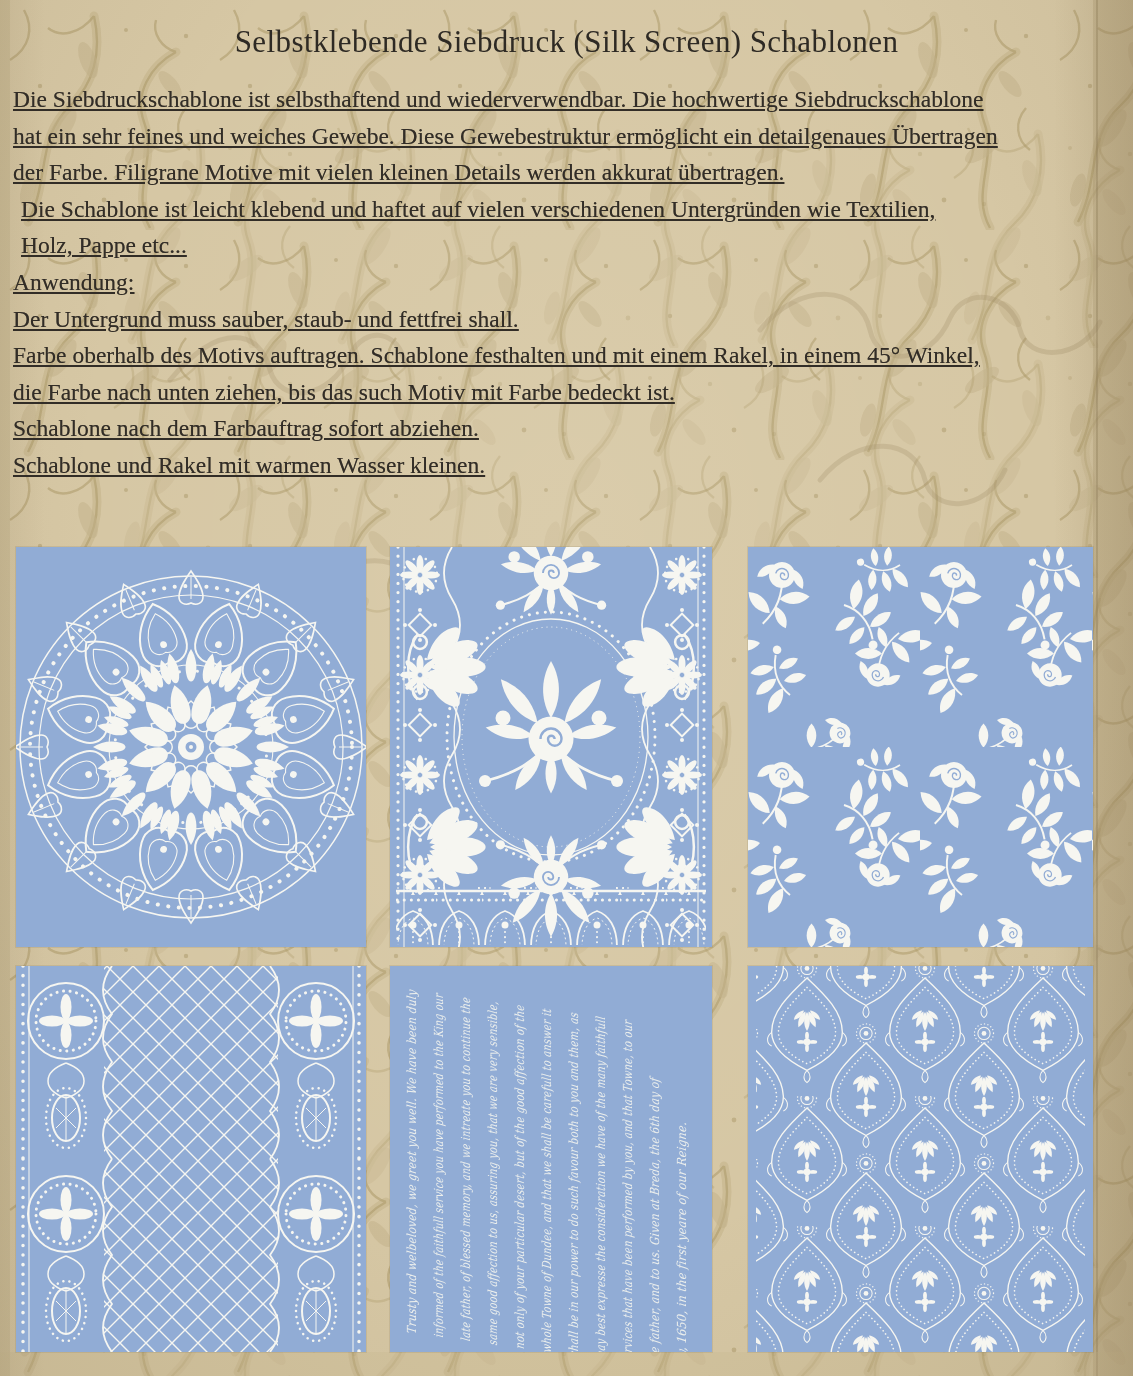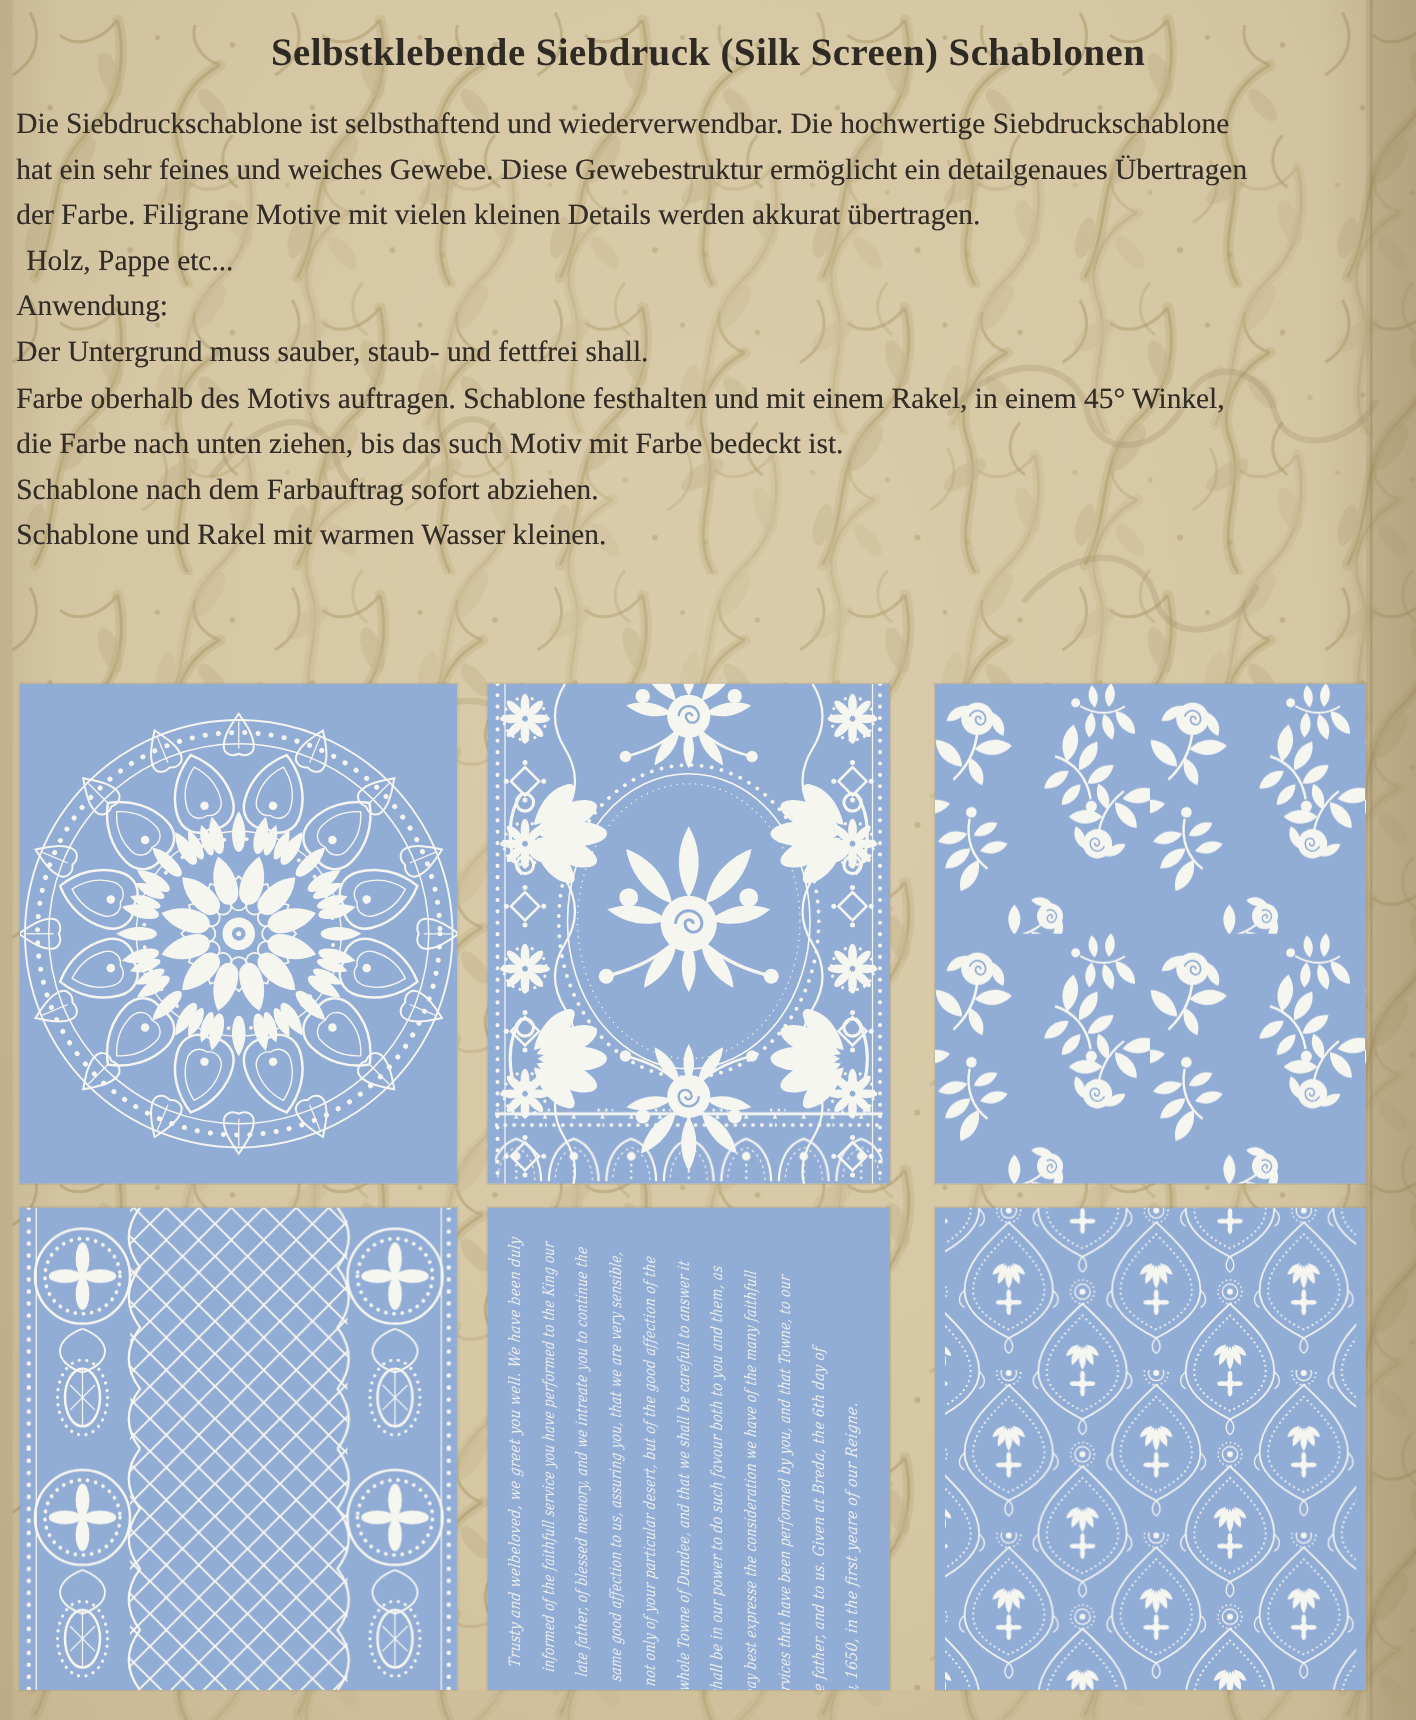--- a/index.html
+++ b/index.html
@@ -11,29 +11,29 @@
   .page{position:absolute;inset:0;overflow:hidden;}
   .wallpaper{position:absolute;top:0;left:0;z-index:0;}
   .vignette{
     position:absolute;inset:0;z-index:1;pointer-events:none;
     background:
       linear-gradient(90deg, rgba(120,100,65,.10) 0%, rgba(0,0,0,0) 4%, rgba(0,0,0,0) 93%, rgba(125,106,70,.22) 100%),
       radial-gradient(ellipse at 50% 40%, rgba(255,250,235,.10) 0%, rgba(0,0,0,0) 60%, rgba(110,92,60,.10) 100%);
   }
   .title{
     position:absolute;top:24px;left:0;width:100%;z-index:2;
-    text-align:center;font-size:31px;font-weight:700;letter-spacing:.4px;
+    text-align:center;font-size:31px;font-weight:400;letter-spacing:.4px;
     color:#2e2a24;margin:0;
   }
   .body-text{
     position:absolute;top:81px;left:13px;width:1108px;z-index:2;
     font-size:23.5px;line-height:36.6px;color:#322d27;
     text-shadow:0 0 .4px rgba(50,45,39,.55);
   }
-  .body-text .line{white-space:nowrap;}
+  .body-text .line{white-space:nowrap;text-decoration:underline;}
   .body-text .ind{padding-left:8px;}
   .panel{position:absolute;z-index:2;box-shadow:0 0 0 1px rgba(120,105,75,.15);}
   .panel svg{display:block;width:100%;height:100%;}
   #p1{left:16px;top:547px;width:350px;height:400px;}
   #p2{left:390px;top:547px;width:322px;height:400px;}
   #p3{left:748px;top:547px;width:345px;height:400px;}
   #p4{left:16px;top:966px;width:350px;height:386px;}
   #p5{left:390px;top:966px;width:322px;height:386px;}
   #p6{left:748px;top:966px;width:345px;height:386px;}
 </style>
@@ -89,20 +89,21 @@
     <rect x="0" y="1352" width="1133" height="24" fill="#c9b992" opacity="0.30"></rect>
   </svg>
   <div class="vignette"></div>
 
   <h1 class="title">Selbstklebende Siebdruck (Silk Screen) Schablonen</h1>
 
   <div class="body-text">
     <div class="line">Die Siebdruckschablone ist selbsthaftend und wiederverwendbar. Die hochwertige Siebdruckschablone</div>
     <div class="line">hat ein sehr feines und weiches Gewebe. Diese Gewebestruktur ermöglicht ein detailgenaues Übertragen</div>
     <div class="line">der Farbe. Filigrane Motive mit vielen kleinen Details werden akkurat übertragen.</div>
+    <div class="line ind">Die Schablone ist leicht klebend und haftet auf vielen verschiedenen Untergründen wie Textilien,</div>
     <div class="line ind">Holz, Pappe etc...</div>
     <div class="line">Anwendung:</div>
     <div class="line">Der Untergrund muss sauber, staub- und fettfrei shall.</div>
     <div class="line">Farbe oberhalb des Motivs auftragen. Schablone festhalten und mit einem Rakel, in einem 45° Winkel,</div>
     <div class="line">die Farbe nach unten ziehen, bis das such Motiv mit Farbe bedeckt ist.</div>
     <div class="line">Schablone nach dem Farbauftrag sofort abziehen.</div>
     <div class="line">Schablone und Rakel mit warmen Wasser kleinen.</div>
   </div>
 
   <div class="panel" id="p1">

